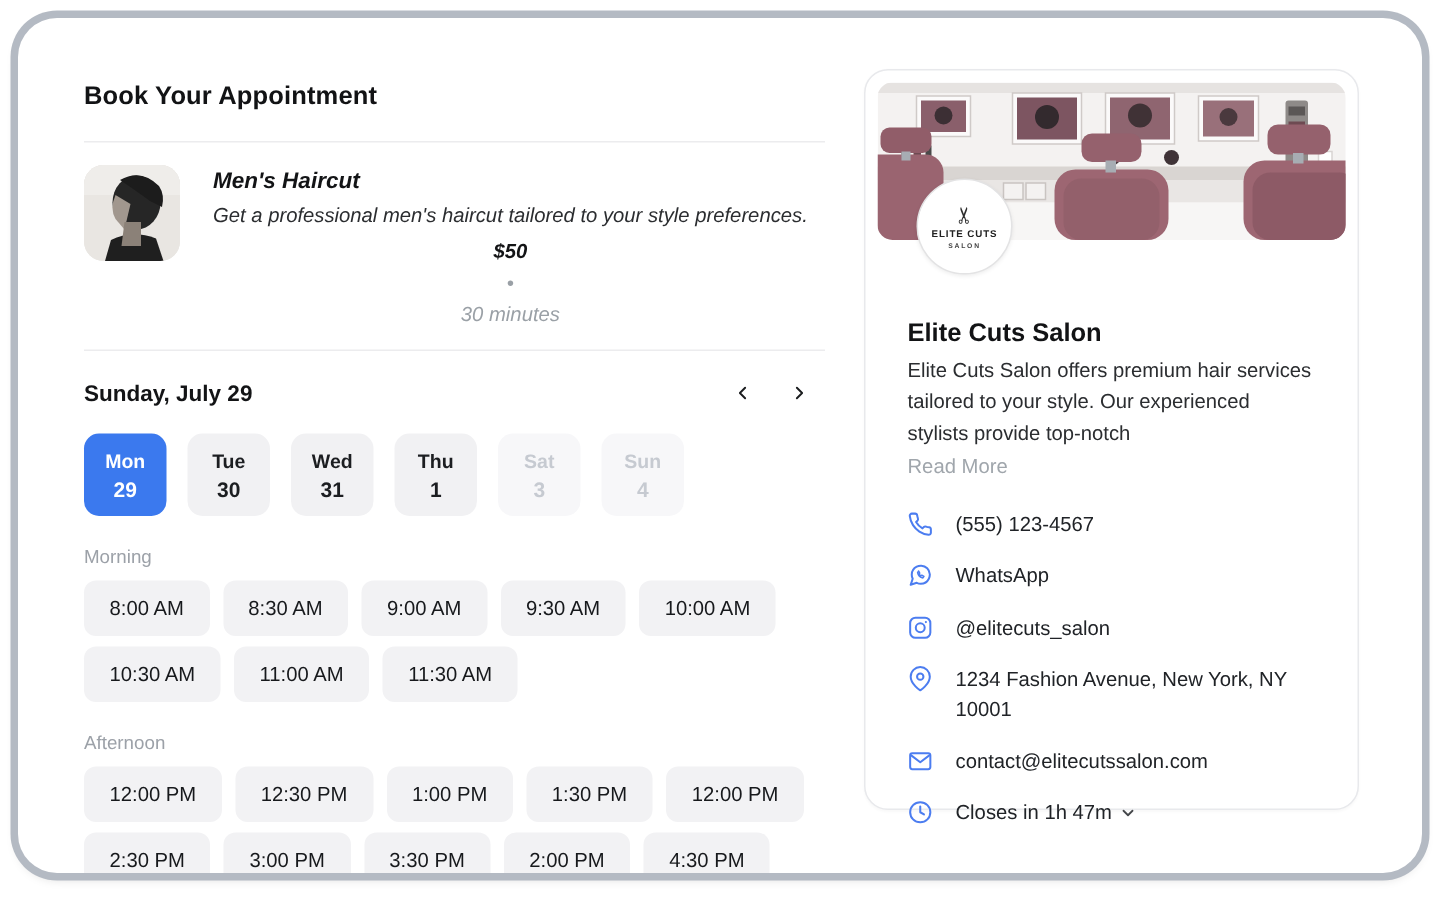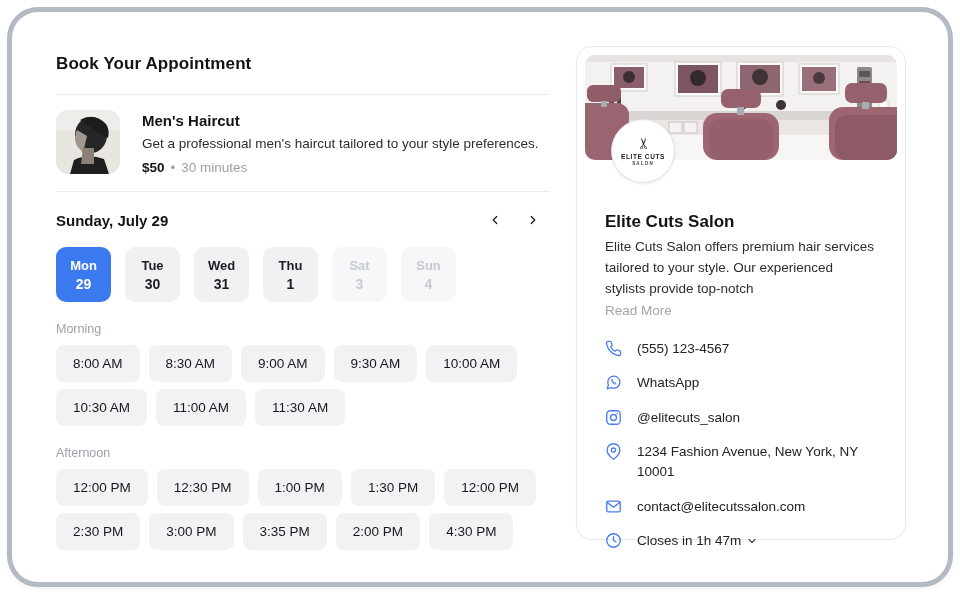--- a/index.html
+++ b/index.html
@@ -11,26 +11,26 @@
     box-shadow: 0 0 0 5px #b4bac3, 0 3px 8px rgba(0,0,0,.18);
     overflow:hidden;
   }
   .content { display:flex; padding:34px 34px 0 44px; }
 
   
   .left-col { width:494px; margin-right:26px; }
   .page-title { font-size:17px; font-weight:700; color:#121315; margin:8px 0 20px; letter-spacing:.1px; }
   .divider { height:1px; background:#ececee; border:none; }
 
-  .service { display:flex; align-items:flex-start; gap:22px; padding:15px 0 16px; }
+  .service { display:flex; align-items:flex-start; gap:22px; padding:15px 0 16px;font-style:italic; }
   .service-thumb { width:64px; height:64px; border-radius:13px; overflow:hidden; flex:0 0 auto; background:#e9e6e2; }
   .service-info { padding-top:2px; }
   .service-name { font-size:15px; font-weight:700; color:#131416; }
   .service-desc { font-size:13.5px; color:#2b2d30; margin-top:7px; }
-  .service-price-row { font-size:13.5px; margin-top:9px; display:flex; align-items:center; gap:6px; }
+  .service-price-row { font-size:13.5px; margin-top:9px; display:flex; align-items:center; gap:6px;flex-direction:column; }
   .price { font-weight:700; color:#131416; }
   .dot-sep { color:#9aa0a6; }
   .duration { color:#9aa0a6; }
 
   .date-row { margin-top:17px; display:flex; align-items:center; justify-content:space-between; }
   .date-label { font-size:15px; font-weight:700; color:#131416; }
   .nav-btns { display:flex; gap:16px; margin-right:6px; }
   .nav-btn { width:22px; height:22px; background:none; border:none; cursor:pointer; display:flex; align-items:center; justify-content:center; }
 
   .days { display:flex; gap:14px; margin-top:16px; }
@@ -172,21 +172,21 @@
 
       <div class="slot-section-label">Afternoon</div>
       <div class="slots">
         <button class="slot-chip">12:00 PM</button>
         <button class="slot-chip">12:30 PM</button>
         <button class="slot-chip">1:00 PM</button>
         <button class="slot-chip">1:30 PM</button>
         <button class="slot-chip">12:00 PM</button>
         <button class="slot-chip">2:30 PM</button>
         <button class="slot-chip">3:00 PM</button>
-        <button class="slot-chip">3:35 PM</button>
+        <button class="slot-chip">3:30 PM</button>
         <button class="slot-chip">2:00 PM</button>
         <button class="slot-chip">4:30 PM</button>
       </div>
     </div>
 
     <div class="salon-card">
       <div class="salon-cover">
         <svg width="314" height="105" viewBox="0 0 314 105" preserveAspectRatio="none">
           <rect width="314" height="105" fill="#f4f2f1"></rect>
           <rect width="314" height="7" fill="#e6e3e1"></rect>

